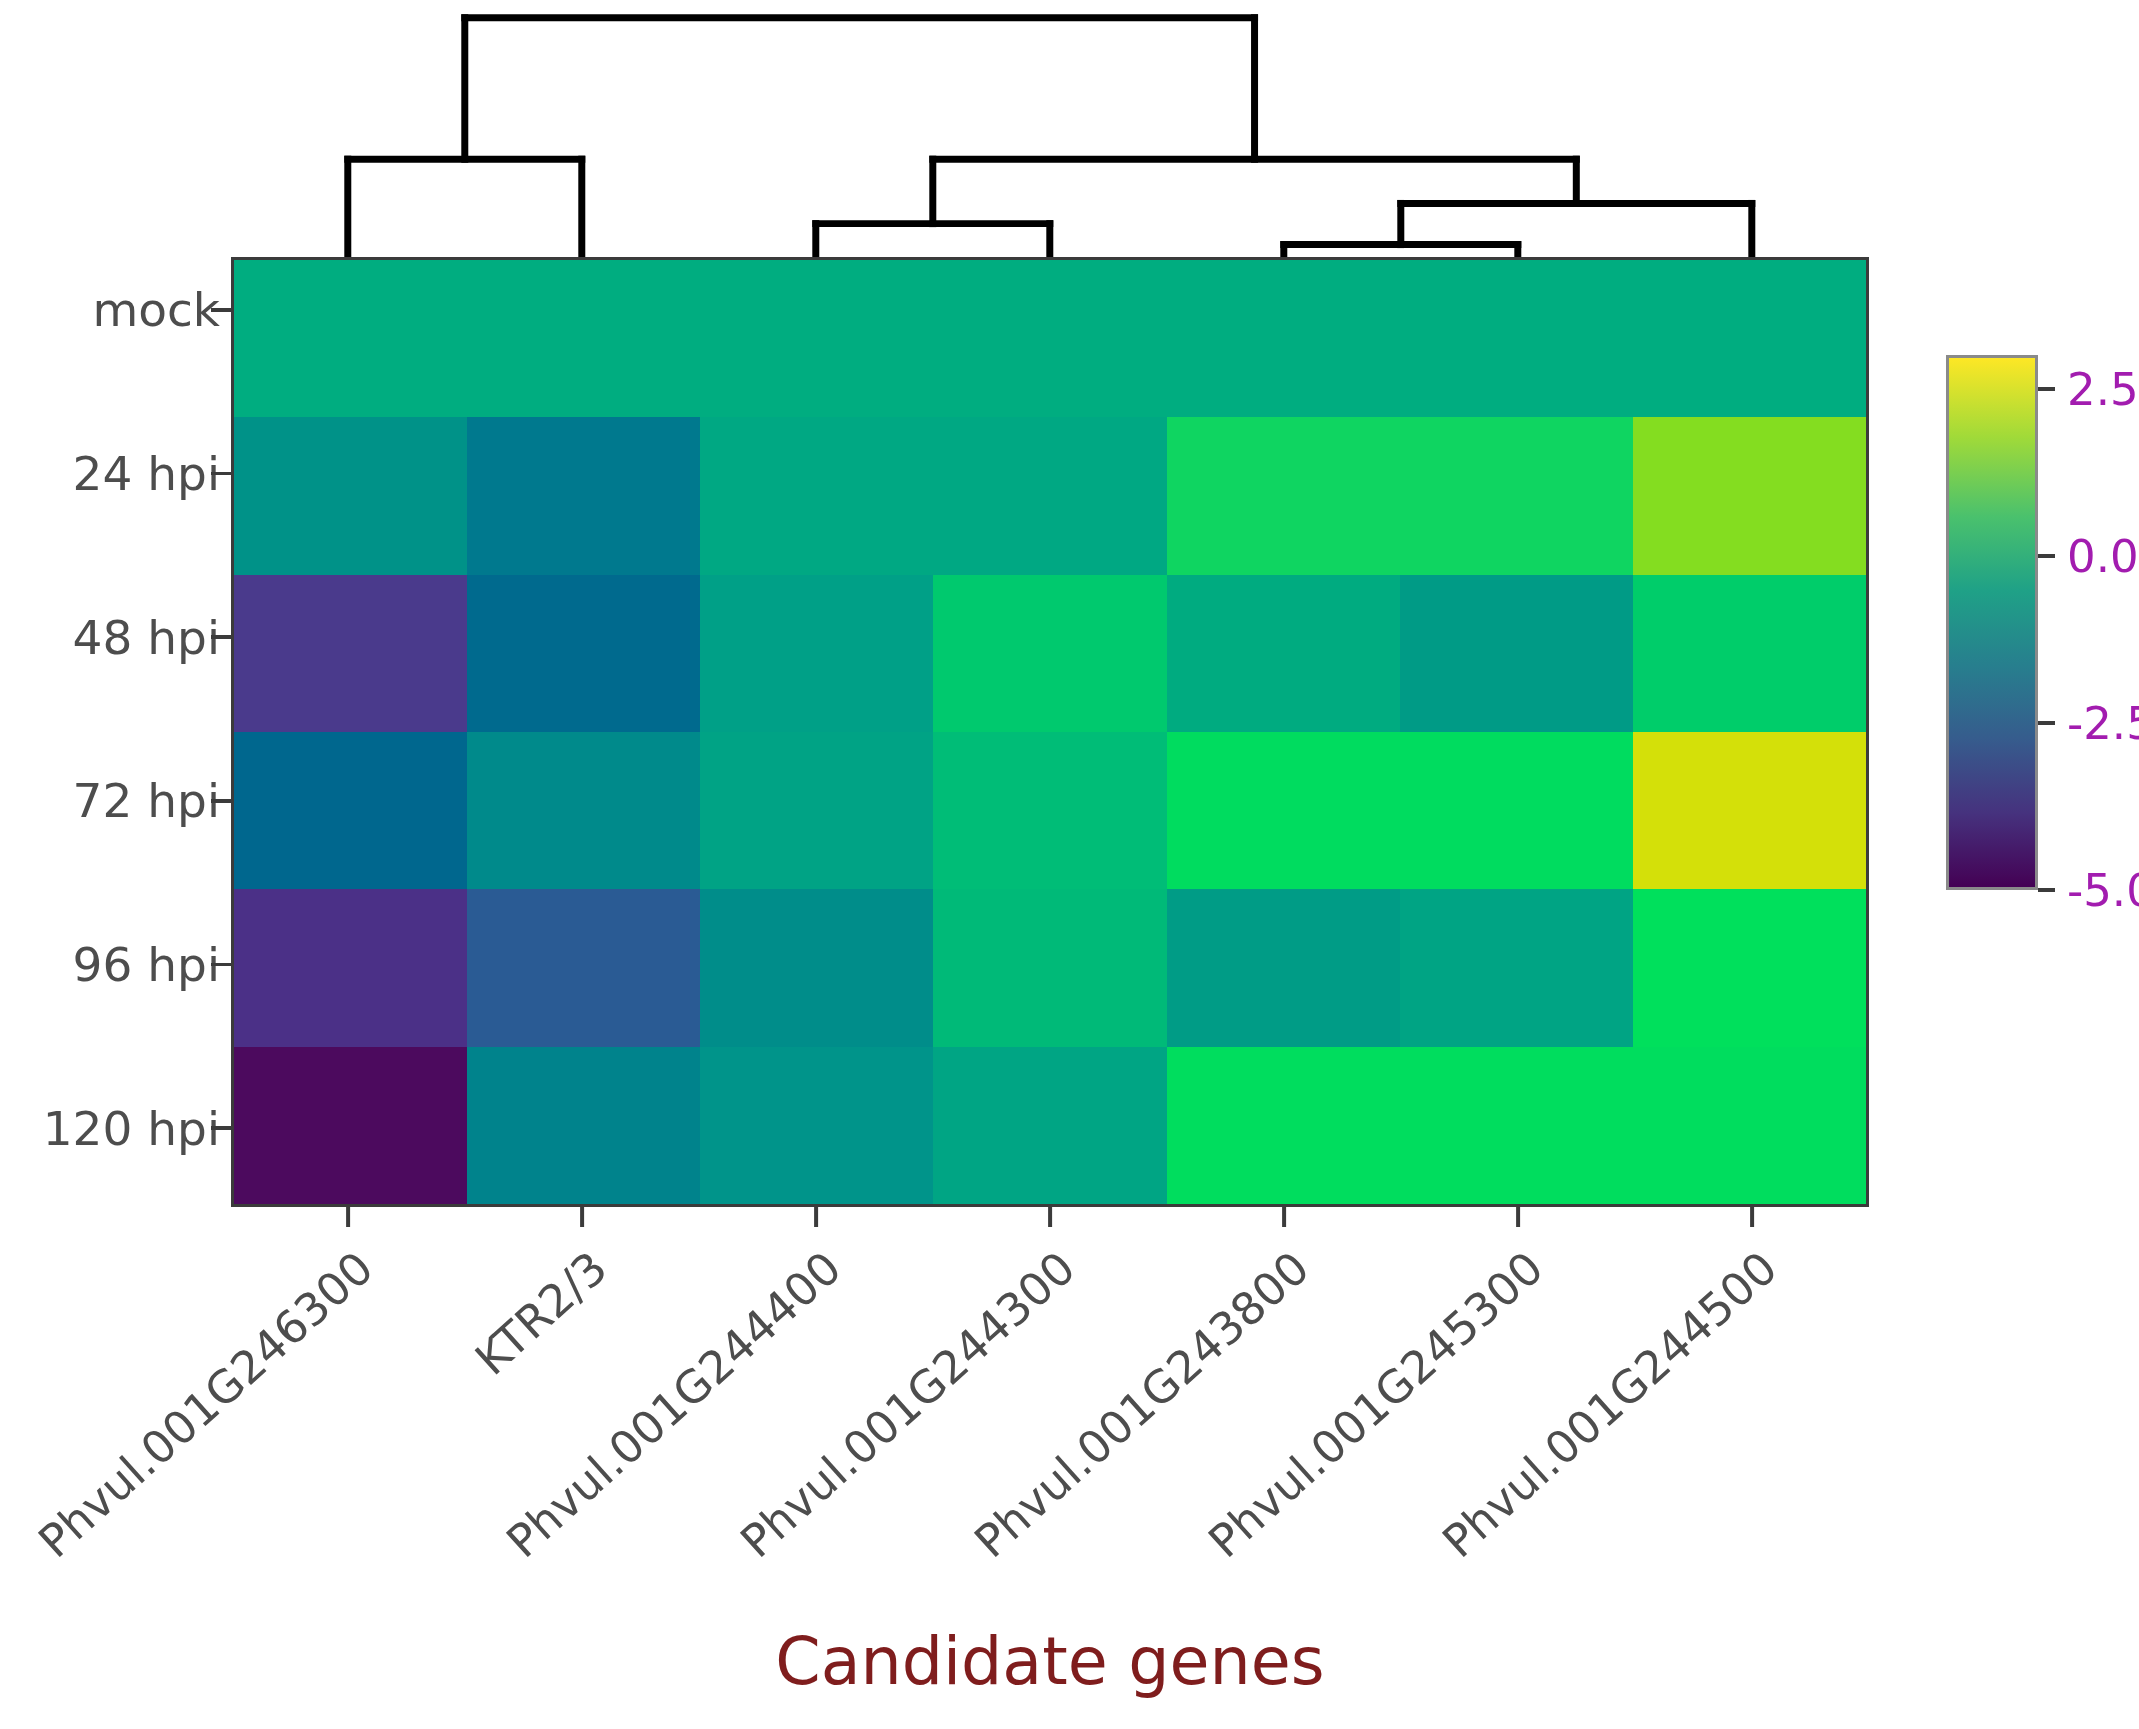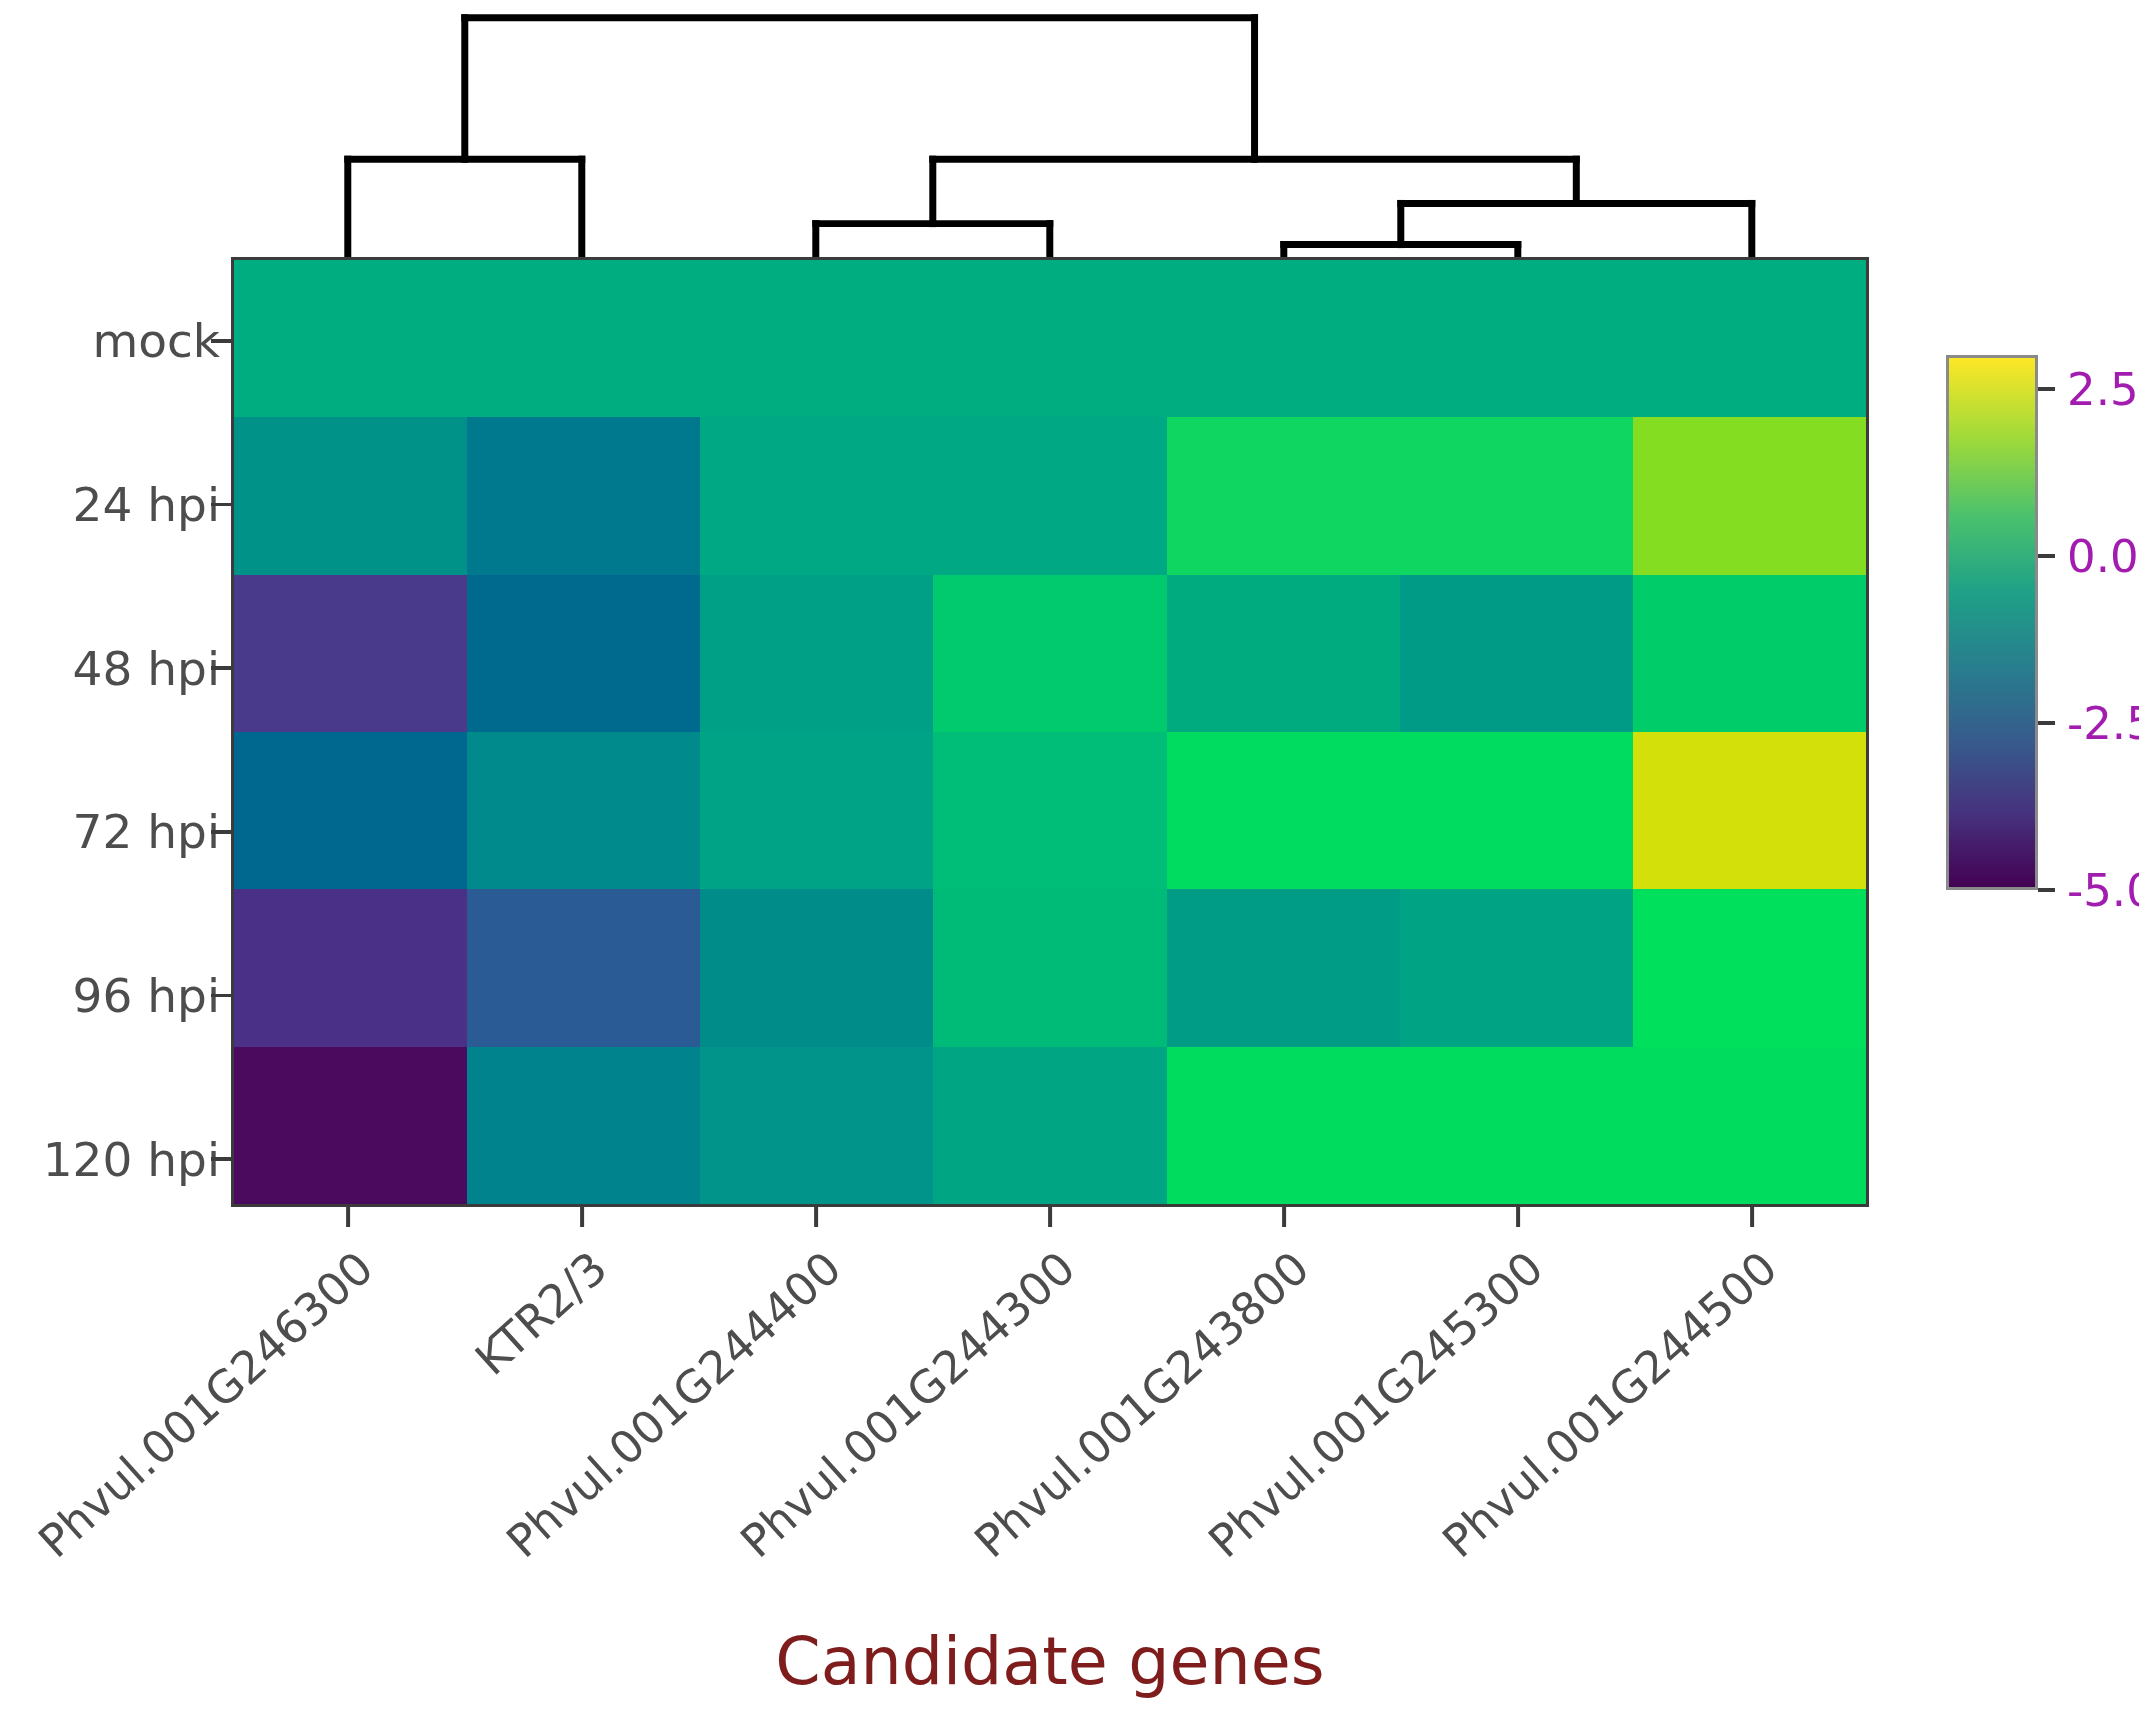--- a/index.html
+++ b/index.html
@@ -25,21 +25,21 @@
   #grid{
     position:absolute;left:0;top:0;right:0;bottom:0;
     display:grid;
     grid-template-columns:repeat(7,1fr);
     grid-template-rows:repeat(6,1fr);
   }
   .cell{width:100%;height:100%;}
 
   
   #ylabels{
-    position:absolute;left:0px;top:275px;
+    position:absolute;left:0px;top:244px;
     width:231px;height:950px;
     display:grid;grid-template-rows:repeat(6,1fr);gap:32px;
   }
   .ytick{
     display:flex;align-items:center;justify-content:flex-end;
     padding-right:11px;
     font-size:47px;color:#4d4d4d;
     white-space:nowrap;
   }
   .ytickmark{

